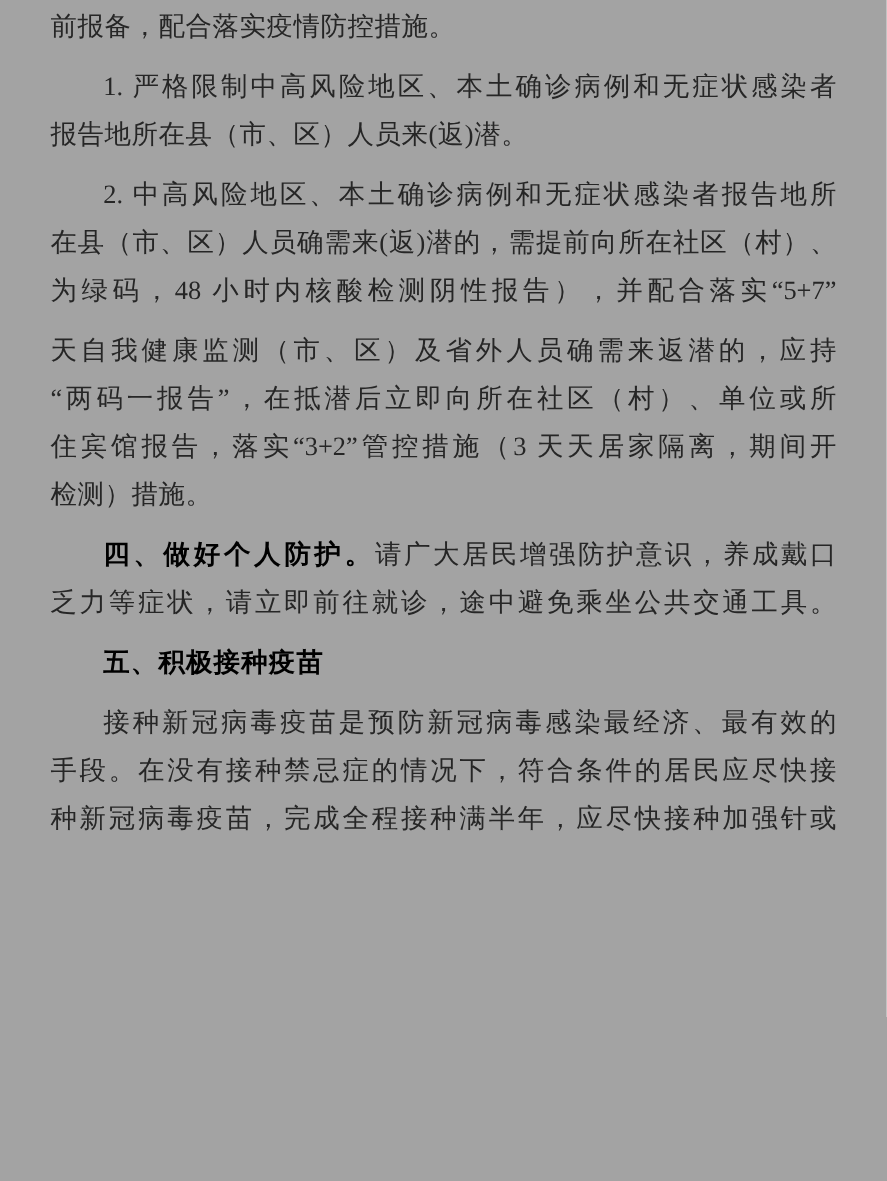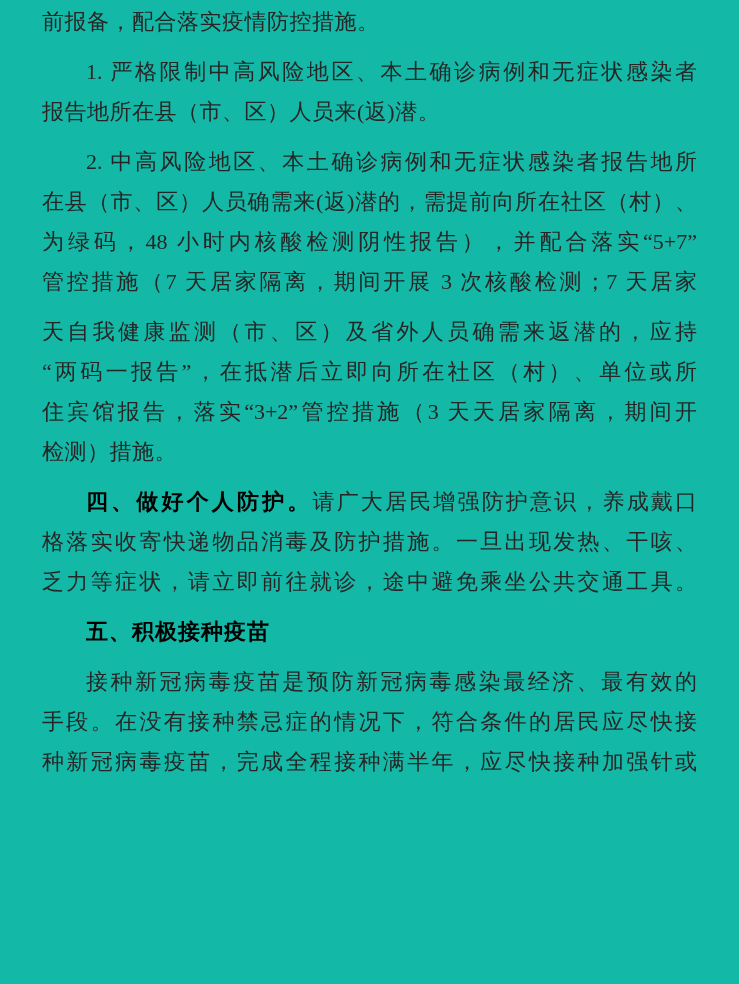--- a/index.html
+++ b/index.html
@@ -4,21 +4,21 @@
 <style>
   html, body {
     margin: 0;
     padding: 0;
     background: #ffffff;
   }
   .page {
     position: relative;
     width: 739px;
     height: 984px;
-    background: #14b8a6;
+    background: #a3a3a3;
     overflow: hidden;
     box-sizing: border-box;
     padding: 2px 42px 0 42px;
     font-family: "Liberation Serif", "DejaVu Serif", serif;
     font-size: 22px;
     line-height: 40px;
     color: #262626;
   }
   .para {
     margin: 0;
@@ -57,35 +57,33 @@
 
   <div class="para">
     <div class="line just indent">1. 严格限制中高风险地区、本土确诊病例和无症状感染者</div>
     <div class="line">报告地所在县（市、区）人员来(返)潜。</div>
   </div>
 
   <div class="para">
     <div class="line just indent">2. 中高风险地区、本土确诊病例和无症状感染者报告地所</div>
     <div class="line just">在县（市、区）人员确需来(返)潜的，需提前向所在社区（村）、</div>
     <div class="line just">为绿码，48 小时内核酸检测阴性报告），并配合落实“5+7”</div>
-    <div class="line just">管控措施（7 天居家隔离，期间开展 3 次核酸检测；7 天居家</div>
   </div>
 
   <div class="para">
     <div class="line just">天自我健康监测（市、区）及省外人员确需来返潜的，应持</div>
     <div class="line just">“两码一报告”，在抵潜后立即向所在社区（村）、单位或所</div>
     <div class="line just">住宾馆报告，落实“3+2”管控措施（3 天天居家隔离，期间开</div>
     <div class="line">检测）措施。</div>
   </div>
 
   <div class="para">
     <div class="line just indent">
       <span class="h">四、做好个人防护。</span><span>请广大居民增强防护意识，养成戴口</span>
     </div>
-    <div class="line just">格落实收寄快递物品消毒及防护措施。一旦出现发热、干咳、</div>
     <div class="line just">乏力等症状，请立即前往就诊，途中避免乘坐公共交通工具。</div>
   </div>
 
   <div class="para">
     <div class="line indent">
       <span class="h">五、积极接种疫苗</span>
     </div>
   </div>
 
   <div class="para">

